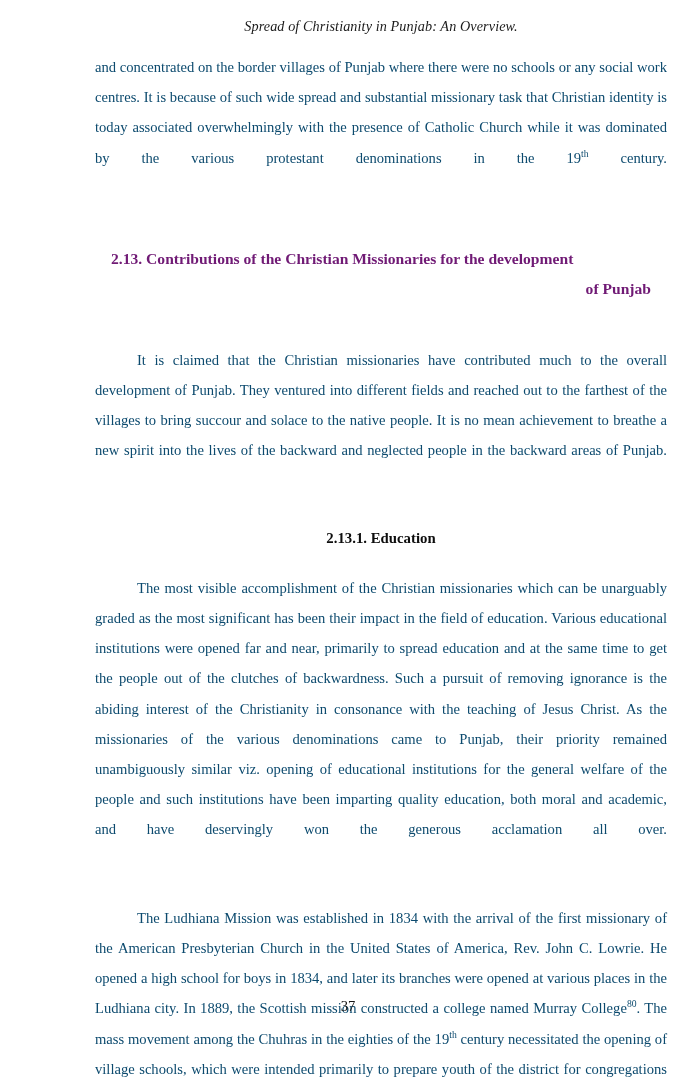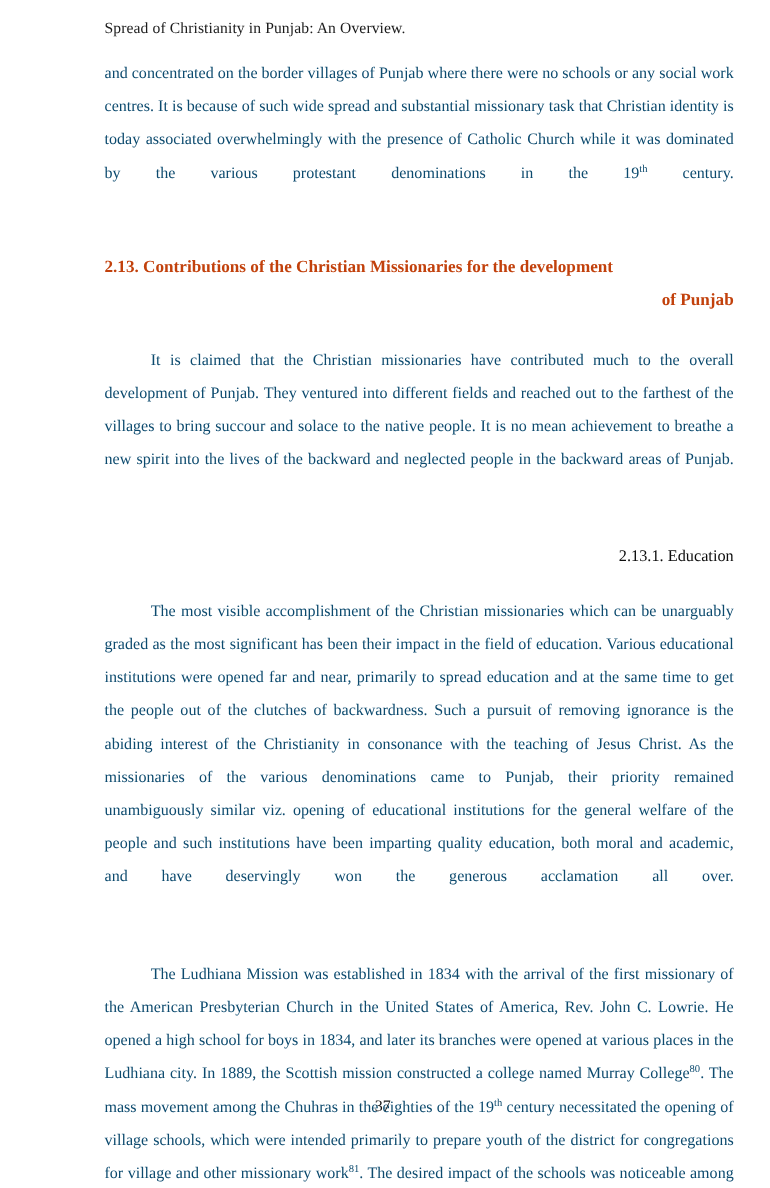--- a/index.html
+++ b/index.html
@@ -23,21 +23,22 @@
     inset: 0;
     background: #ffffff;
   }
 
   
   .running-head {
     position: absolute;
     top: 18px;
     left: 95px;
     right: 33px;
-    text-align: left;
+    text-align: center;
+    font-style: italic;
     font-size: 14.2px;
     letter-spacing: 0.1px;
     color: #1a1a1a;
     white-space: nowrap;
   }
 
   
   .text-column {
     position: absolute;
     top: 52px;
@@ -58,39 +59,39 @@
   p.indent-first {
     text-indent: 42px;
   }
 
   .gap-before-heading { height: 25px; }
   .gap-sm { height: 21px; }
   .gap-md { height: 24px; }
   .gap-para { height: 28px; }
 
   h2.section-heading {
-    margin: 0;
+    margin: 16px;
     font-size: 15.6px;
     font-weight: bold;
     line-height: 30.4px;
     text-align: justify;
     text-justify: inter-word;
-    color: #c2410c;
+    color: #701a75;
   }
   h2.section-heading .lastline {
     display: block;
     text-align: right;
   }
 
   h3.sub-heading {
     margin: 0;
     font-size: 14.8px;
-    font-weight: normal;
+    font-weight: bold;
     line-height: 28px;
-    text-align: right;
+    text-align: center;
     color: #0d0d0d;
   }
 
   sup {
     font-size: 0.66em;
     vertical-align: super;
     line-height: 0;
   }
 
   .page-number {

